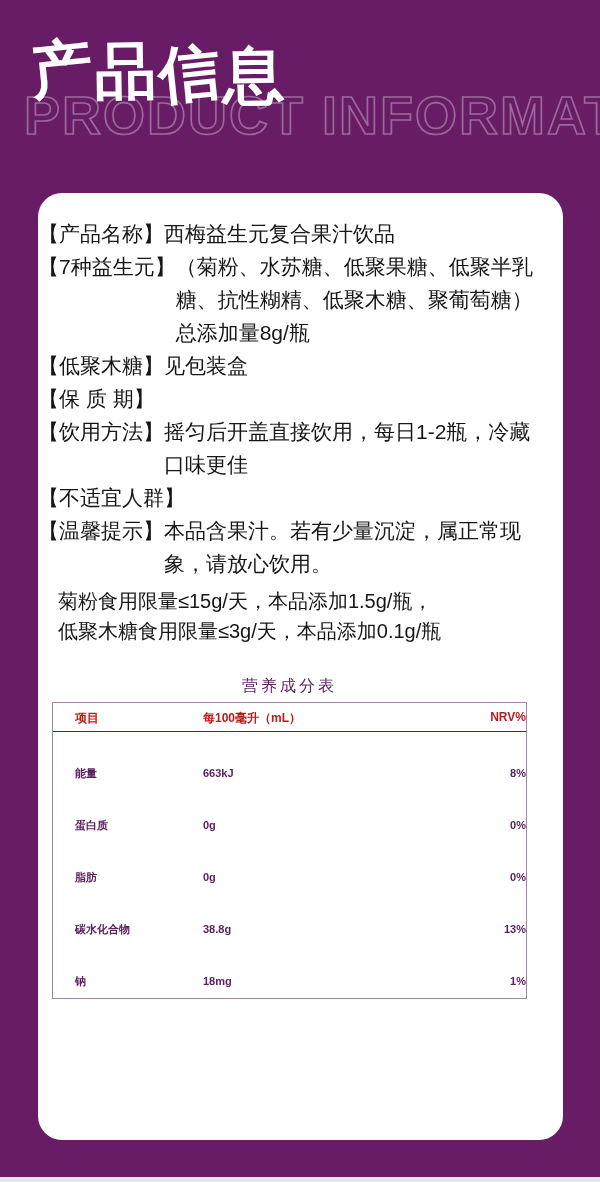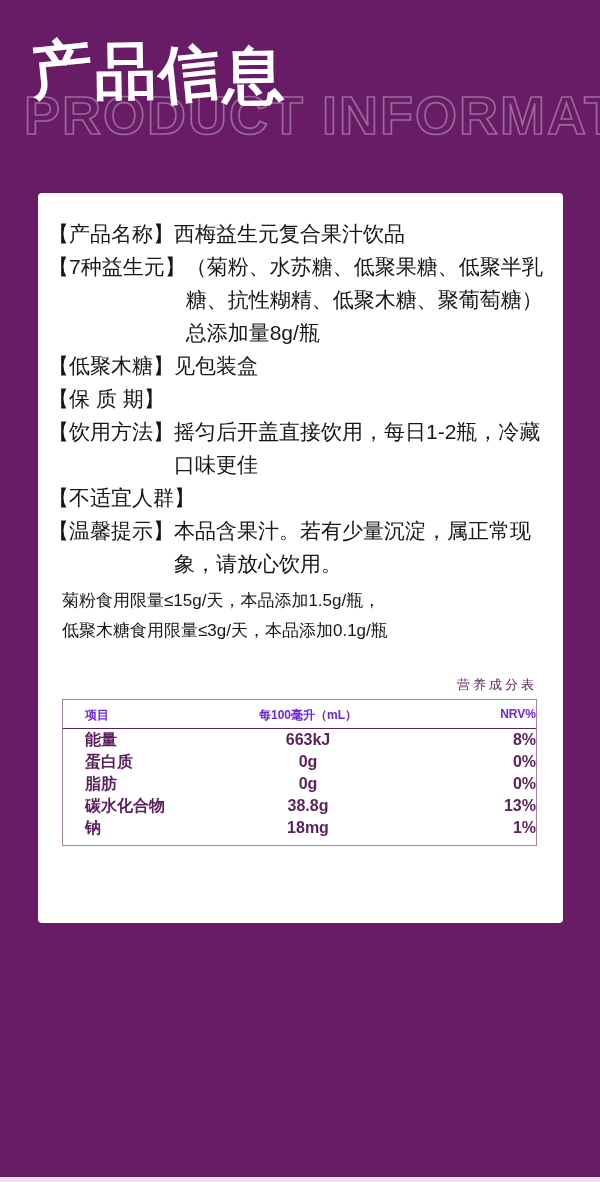--- a/index.html
+++ b/index.html
@@ -12,50 +12,50 @@
   
   .title-en { position:absolute; top:82px; left:20px; width:700px; height:70px; }
   .title-cn {
     position:absolute; top:26px; left:32px;
     font-size:62px; font-weight:900; color:#ffffff; letter-spacing:2px;
     transform:rotate(2deg); transform-origin:left top; white-space:nowrap;
   }
   .tchar { display:inline-block; }
   
   .card {
-    position:absolute; left:38px; top:193px; width:525px; height:730px;
-    background:#ffffff; border-radius:4px;
-    padding:24px 16px 0 10px; overflow:hidden;
+    position:absolute; left:38px; top:193px; width:525px; height:947px;
+    background:#ffffff; border-radius:24px;
+    padding:24px 16px 0 0; overflow:hidden;
   }
   .info-list { font-size:21px; line-height:33px; color:#161616; }
   .row { display:flex; }
   .label { flex:0 0 auto; white-space:nowrap; }
   .value { flex:1 1 auto; white-space:pre-line; }
   
-  .notes { margin:6px 0 0 14px; font-size:17px; line-height:30px; color:#161616; }
+  .notes { margin:6px 0 0 20px; font-size:20px; line-height:30px; color:#161616; }
   
   .nutrition { margin:30px 0 0 14px; width:475px; }
   .ntitle {
-    text-align:right; font-size:13px; letter-spacing:3px;
+    text-align:center; font-size:16px; letter-spacing:3px;
     color:#5a1f5c; font-weight:500;
   }
   .ntable { margin-top:5px; border:1px solid #a584a6; background:#fff; }
   .nhead {
     display:grid; grid-template-columns:150px 190px 133px;
     padding:7px 0 4px; border-bottom:1px solid #5a1f5c;
-    font-size:12px; font-weight:700; color:#6d28d9;
+    font-size:12px; font-weight:700; color:#b91c1c;
   }
   .nrow {
     display:grid; grid-template-columns:150px 190px 133px;
-    padding:3px 0; font-size:16px; font-weight:700; color:#5a1f5c; line-height:16px;
+    padding:3px 0; font-size:11px; font-weight:700; color:#5a1f5c; line-height:16px;margin-top:30px;
   }
   .nrow:first-of-type { margin-top:4px; }
   .nrow:last-of-type { padding-bottom:9px; }
   .c1 { padding-left:22px; text-align:left; }
-  .c2 { text-align:center; }
+  .c2 { text-align:left; }
   .c3 { text-align:right; }
   
   .bottom-strip { position:absolute; left:0; bottom:0; width:600px; height:5px; background:#e9e3e9; }
 </style>
 </head>
 <body>
 
 <div class="page">
 
   <svg class="title-en" xmlns="http://www.w3.org/2000/svg" width="700" height="70">

